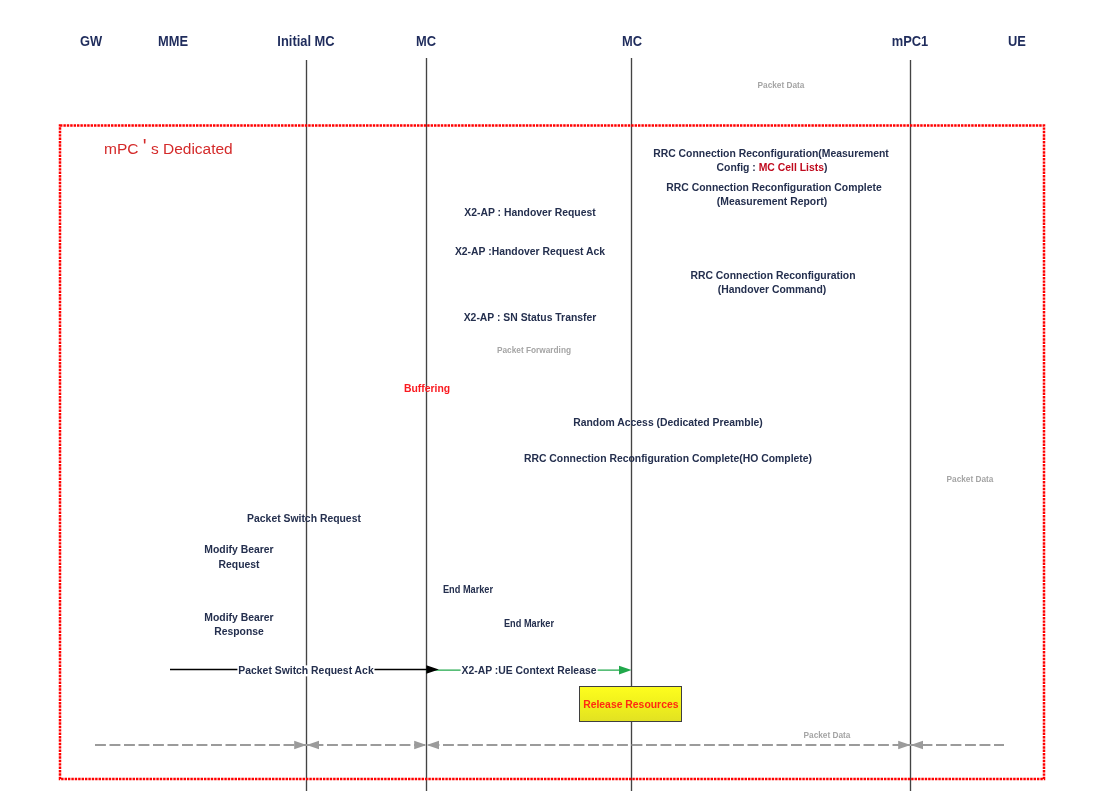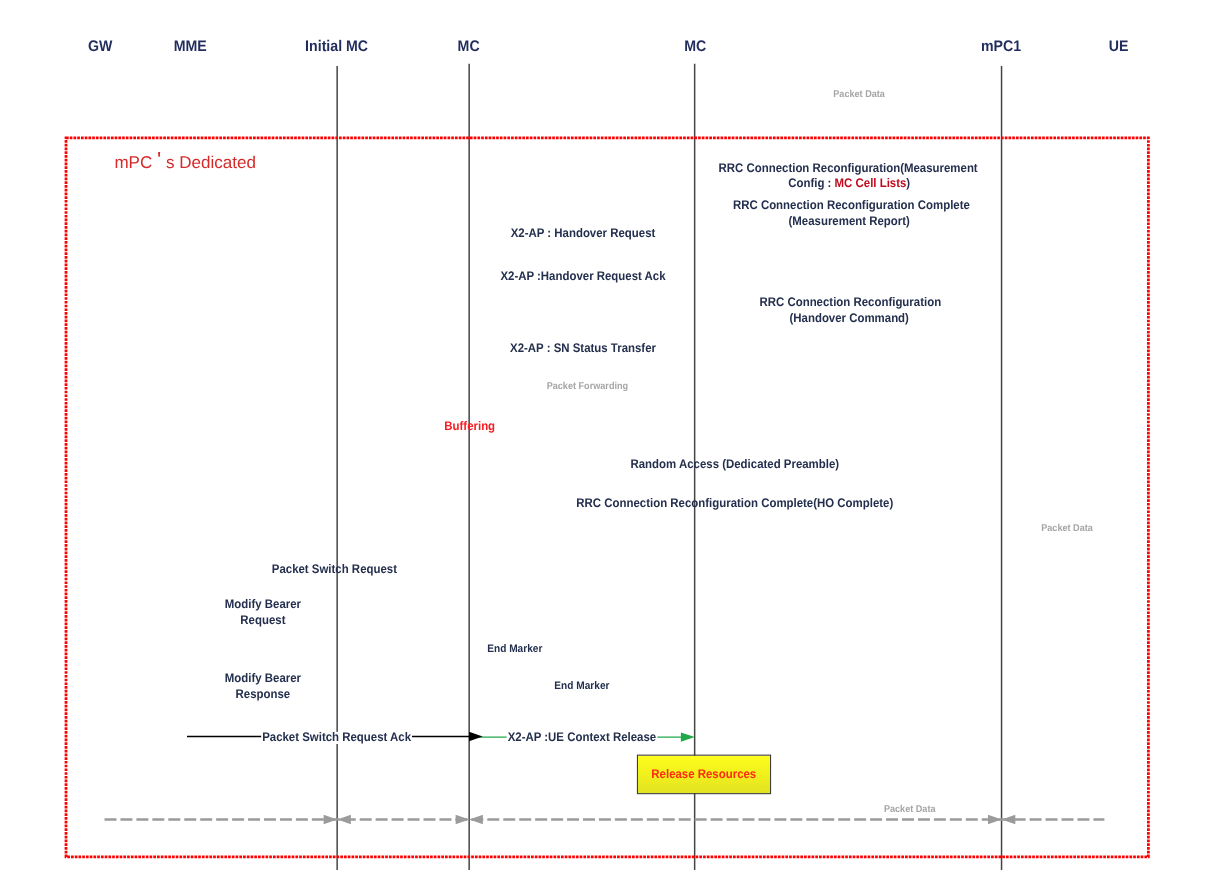--- a/index.html
+++ b/index.html
@@ -91,17 +91,17 @@
   <div class="msg" style="left: 239px; top: 550px;">Modify Bearer</div>
   <div class="msg" style="left: 239px; top: 565px;">Request</div>
   <div class="msg" style="font-size: 10px; left: 468px; top: 589.5px;">End Marker</div>
   <div class="msg" style="left: 239px; top: 618px;">Modify Bearer</div>
   <div class="msg" style="left: 239px; top: 632px;">Response</div>
   <div class="msg" style="font-size: 10px; left: 529px; top: 623.5px;">End Marker</div>
   <div class="msg" style="background: rgb(255, 255, 255); padding: 0px 1px; left: 306px; top: 670.7px;">Packet Switch Request Ack</div>
   <div class="msg" style="background: rgb(255, 255, 255); padding: 0px 1px; left: 529px; top: 670.7px;">X2-AP :UE Context Release</div>
   <div class="msg faint" style="background: rgb(255, 255, 255); padding: 0px 3px; left: 827px; top: 735.8px;">Packet Data</div>
 
-  <div class="relbox" style="left: 579px; top: 686px; width: 122px; height: 36px;">
+  <div class="relbox" style="left: 579px; top: 686px; width: 103px; height: 36px;">
       <span>Release Resources</span>
     </div>
 
 </div>
 
 </body></html>

